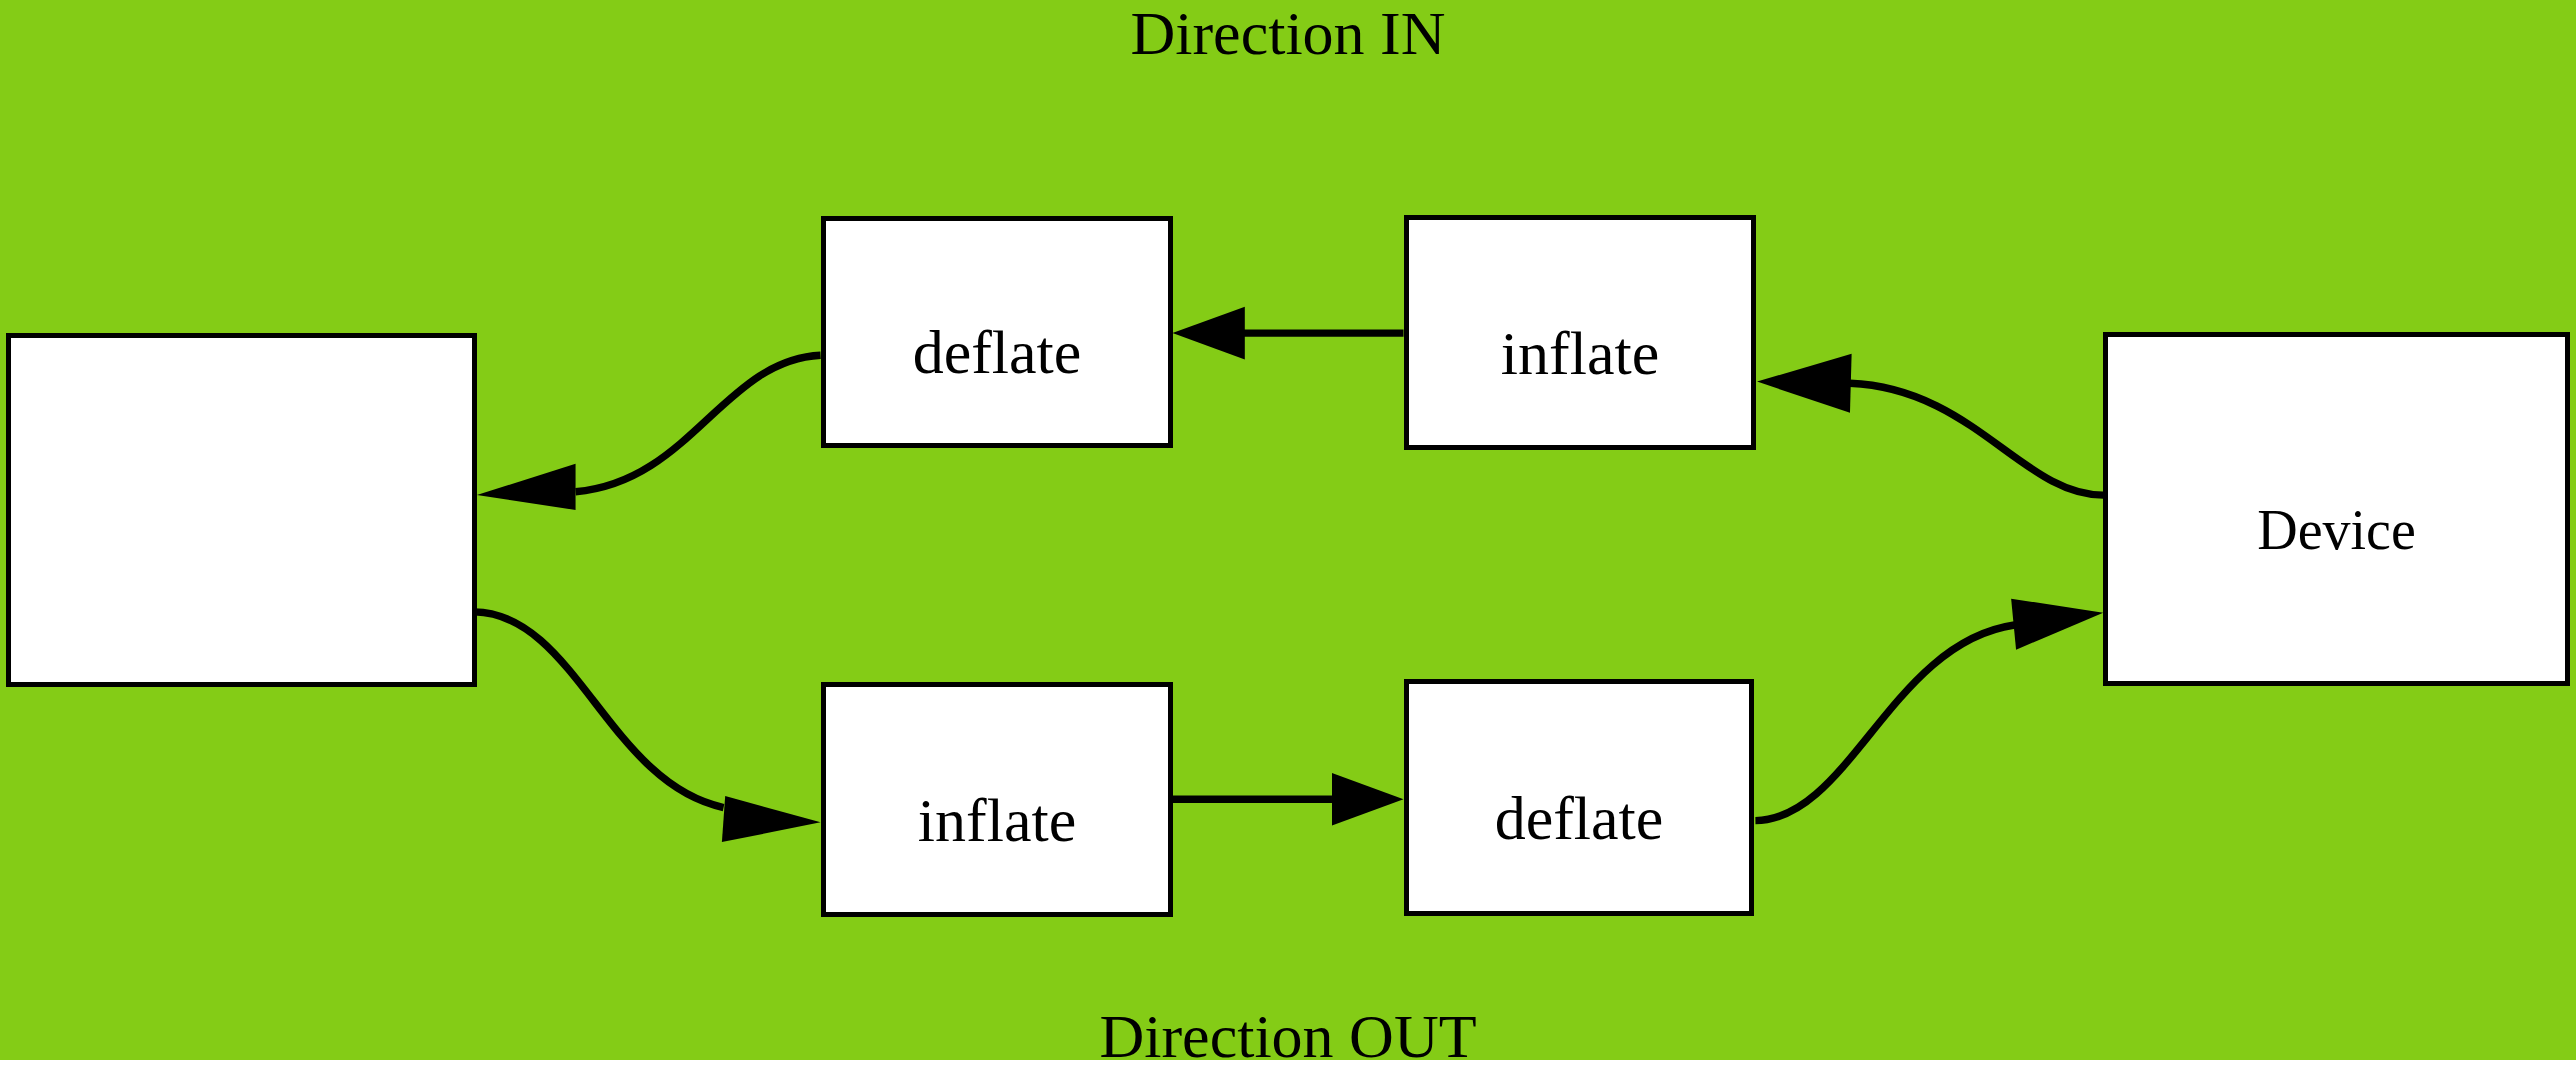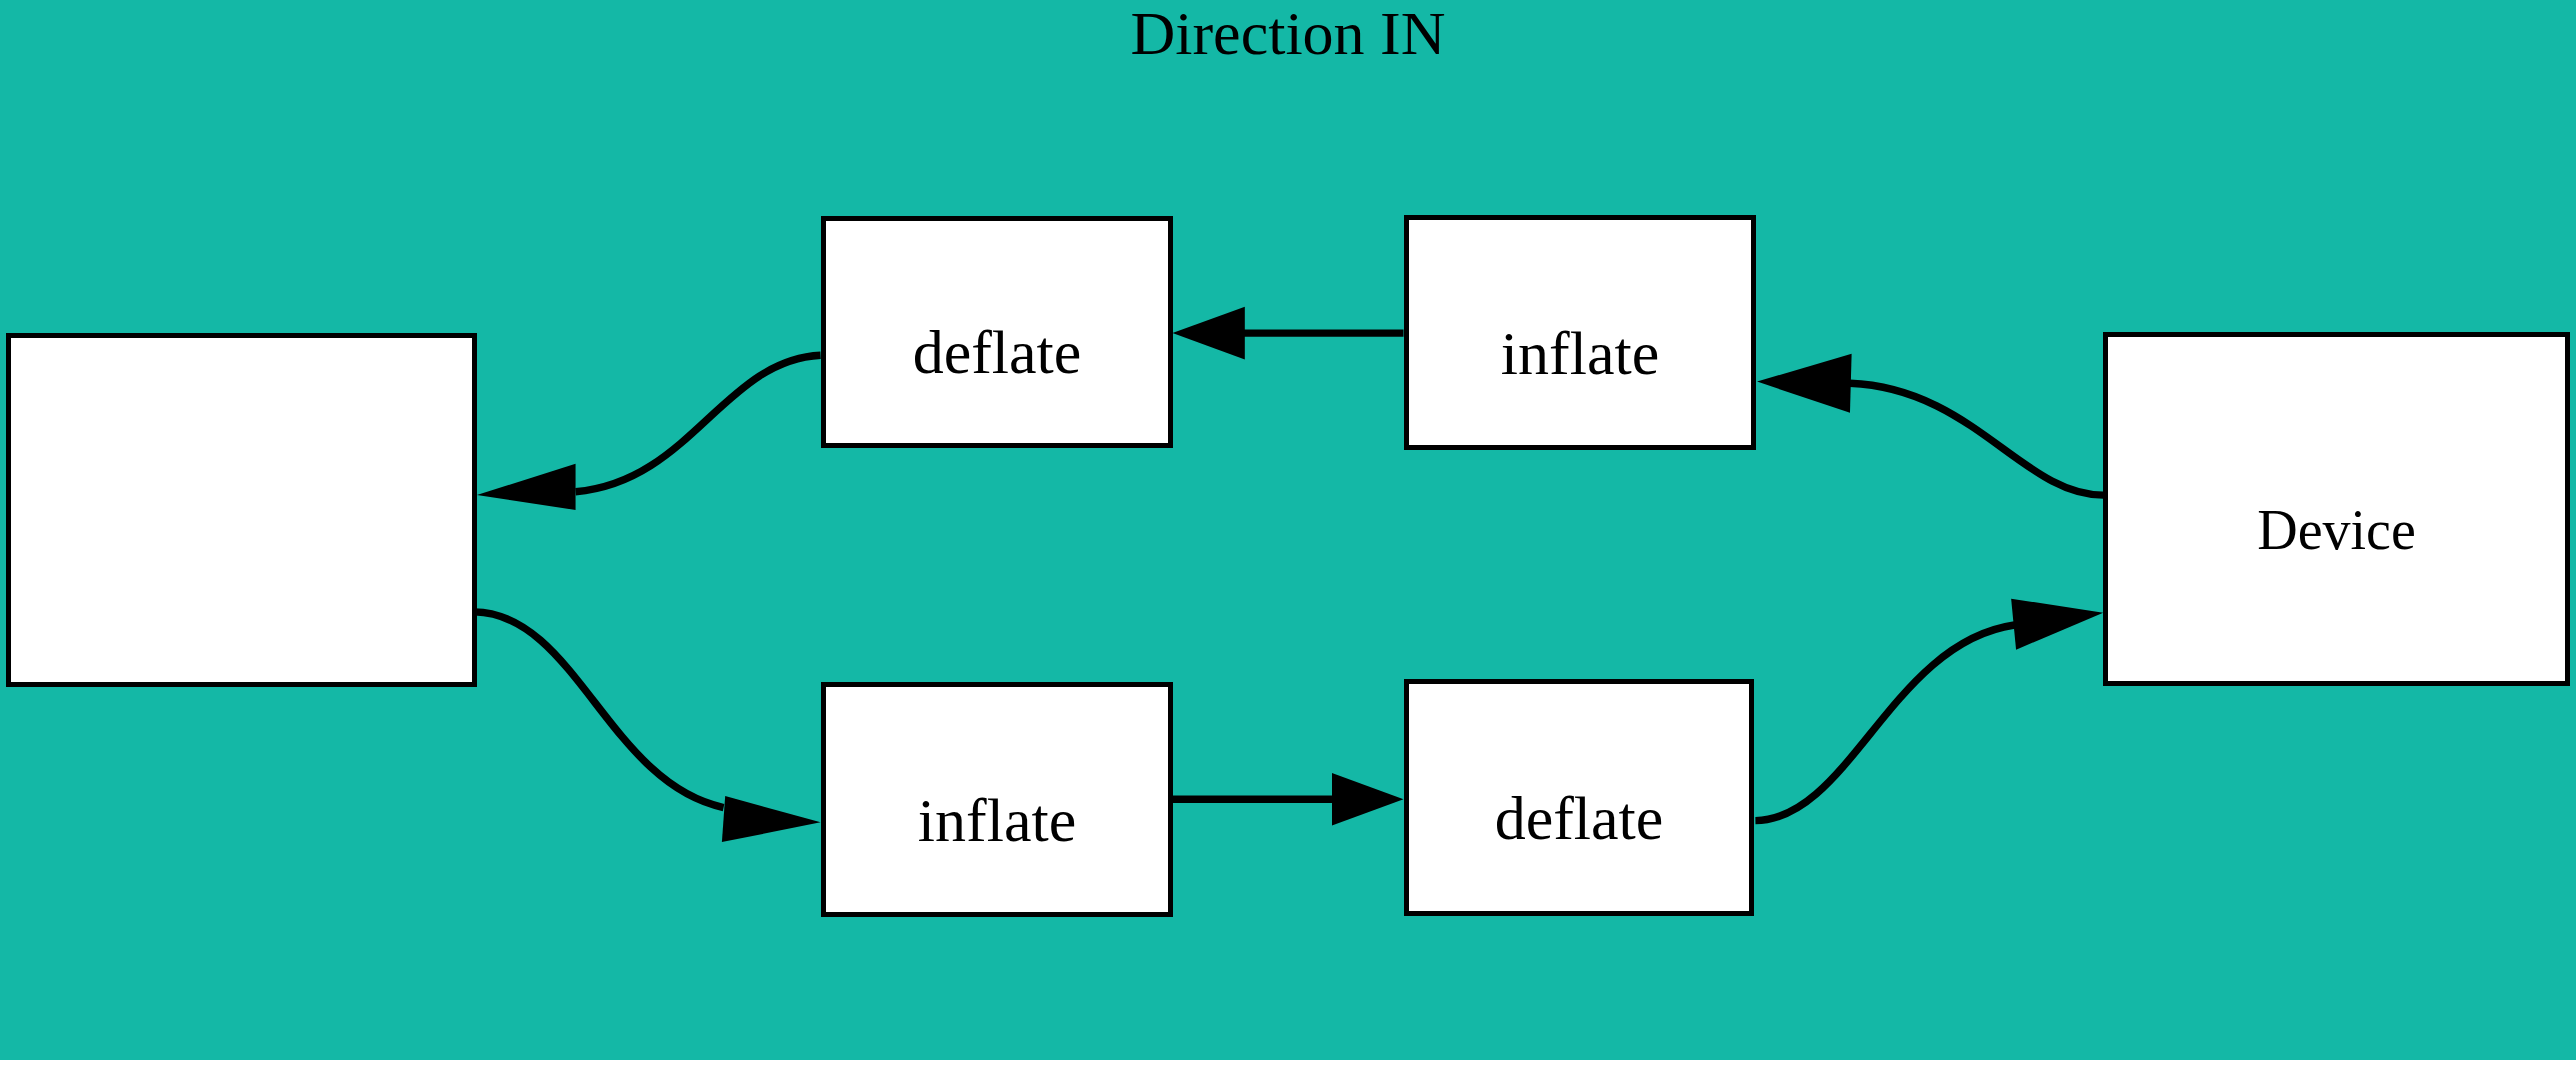--- a/index.html
+++ b/index.html
@@ -5,21 +5,21 @@
 <style>
   html, body {
     margin: 0;
     padding: 0;
     background: #ffffff;
   }
   #stage {
     position: relative;
     width: 2576px;
     height: 1060px;
-    background: #14b8a6;
+    background: #84cc16;
     overflow: hidden;
     font-family: "Liberation Serif", "DejaVu Serif", serif;
   }
 
   
   .direction-title {
     position: absolute;
     left: 0;
     width: 2576px;
     text-align: center;
@@ -141,15 +141,16 @@
   </div>
 
   <div id="node-inflate-out" class="node">
     <span class="node-line">inflate</span>
   </div>
 
   <div id="node-deflate-out" class="node">
     <span class="node-line">deflate</span>
   </div>
 
+  <div id="title-out" class="direction-title">Direction OUT</div>
 
 </div>
 
 
 </body></html>

